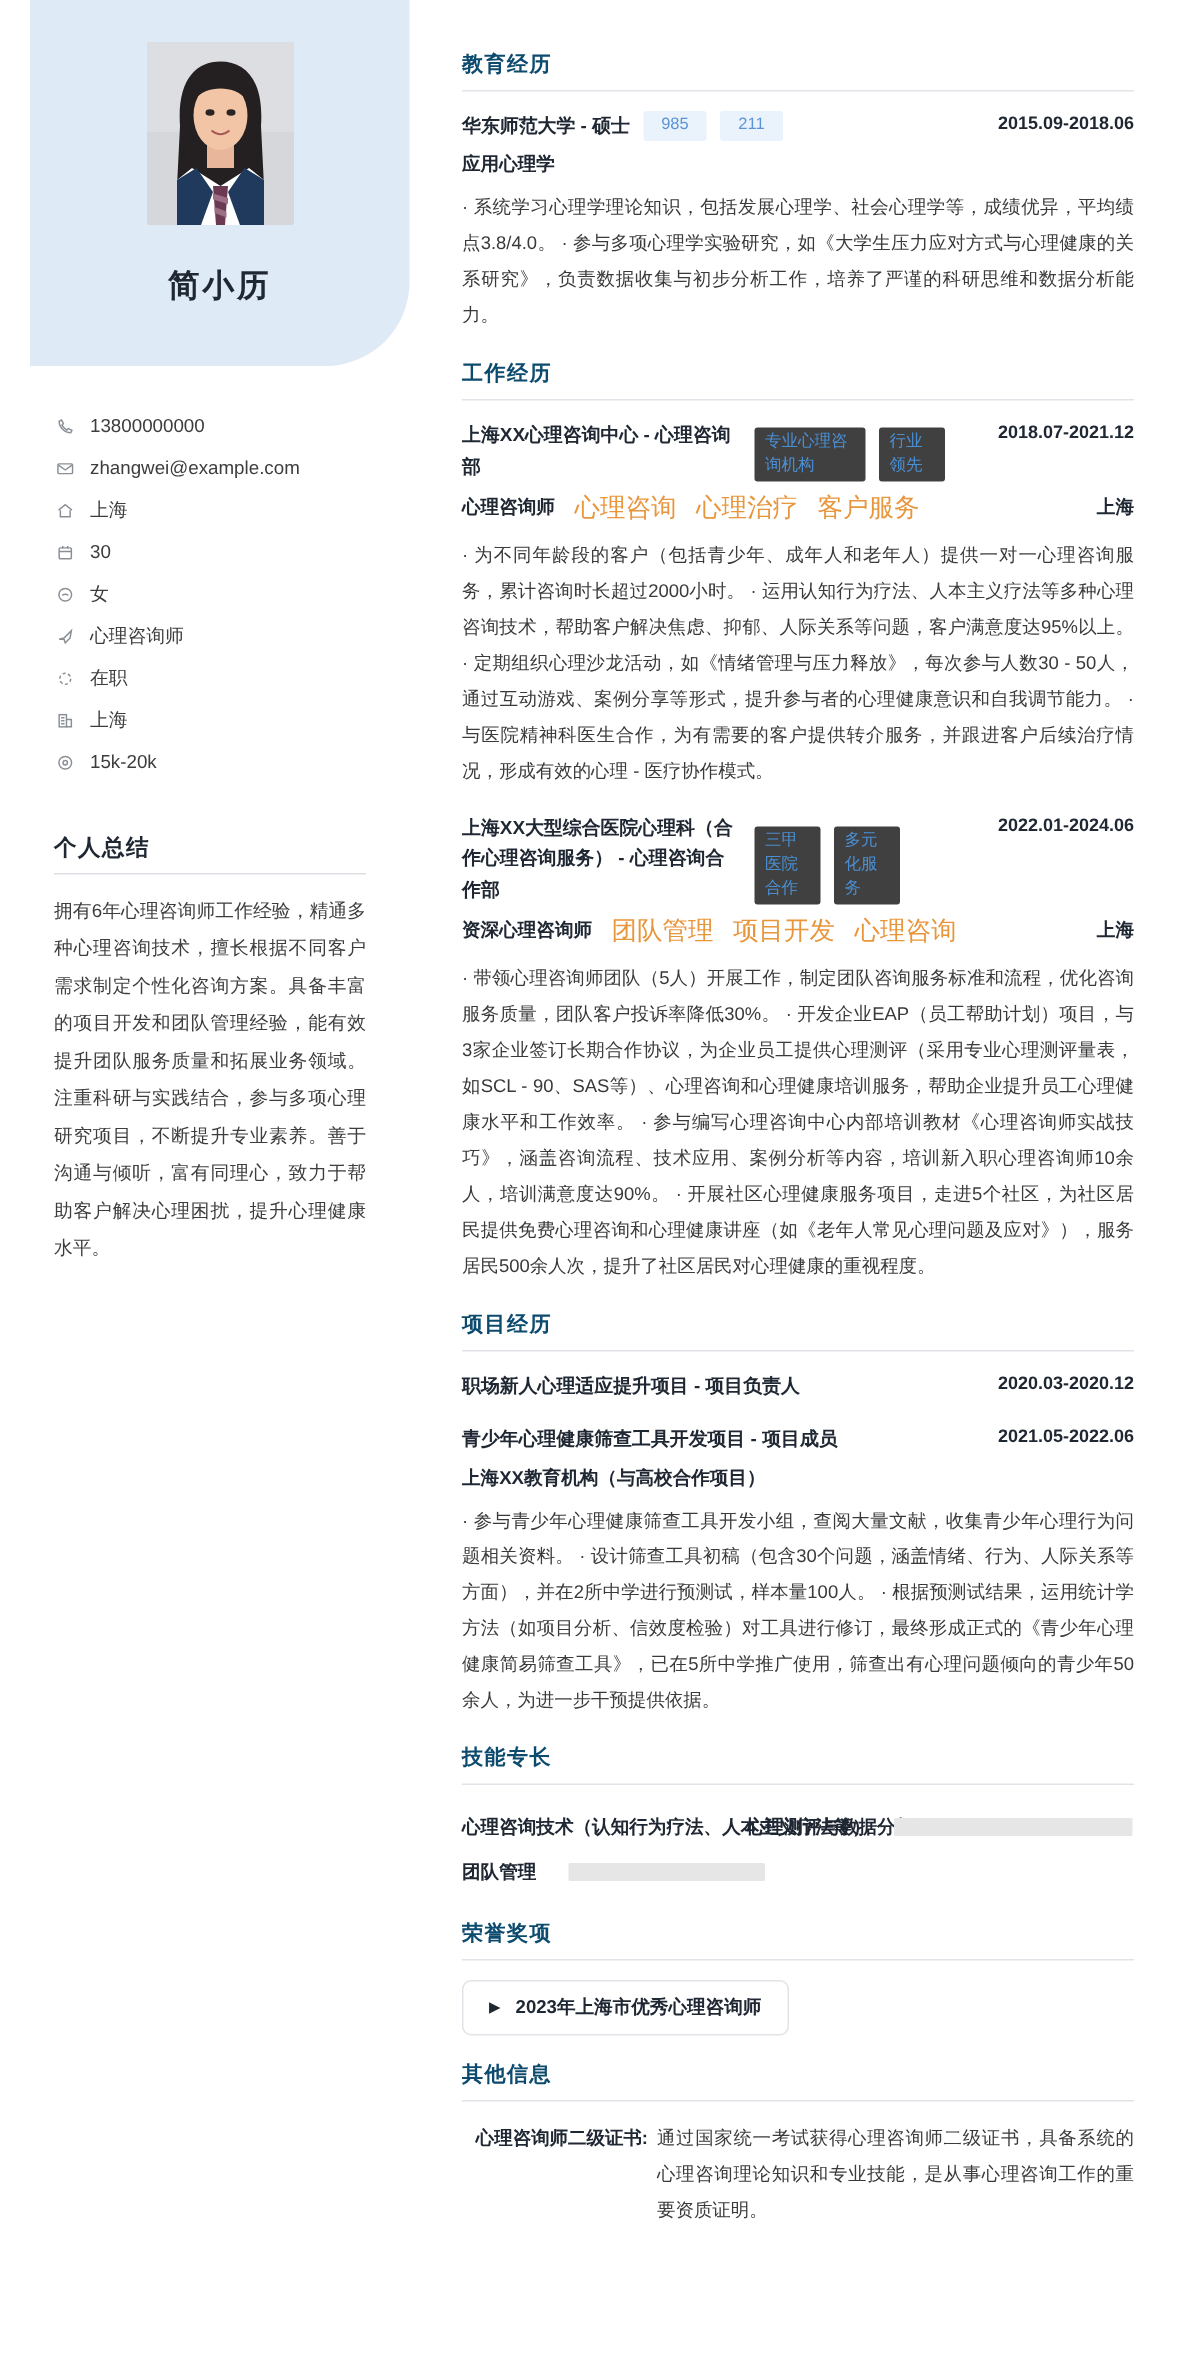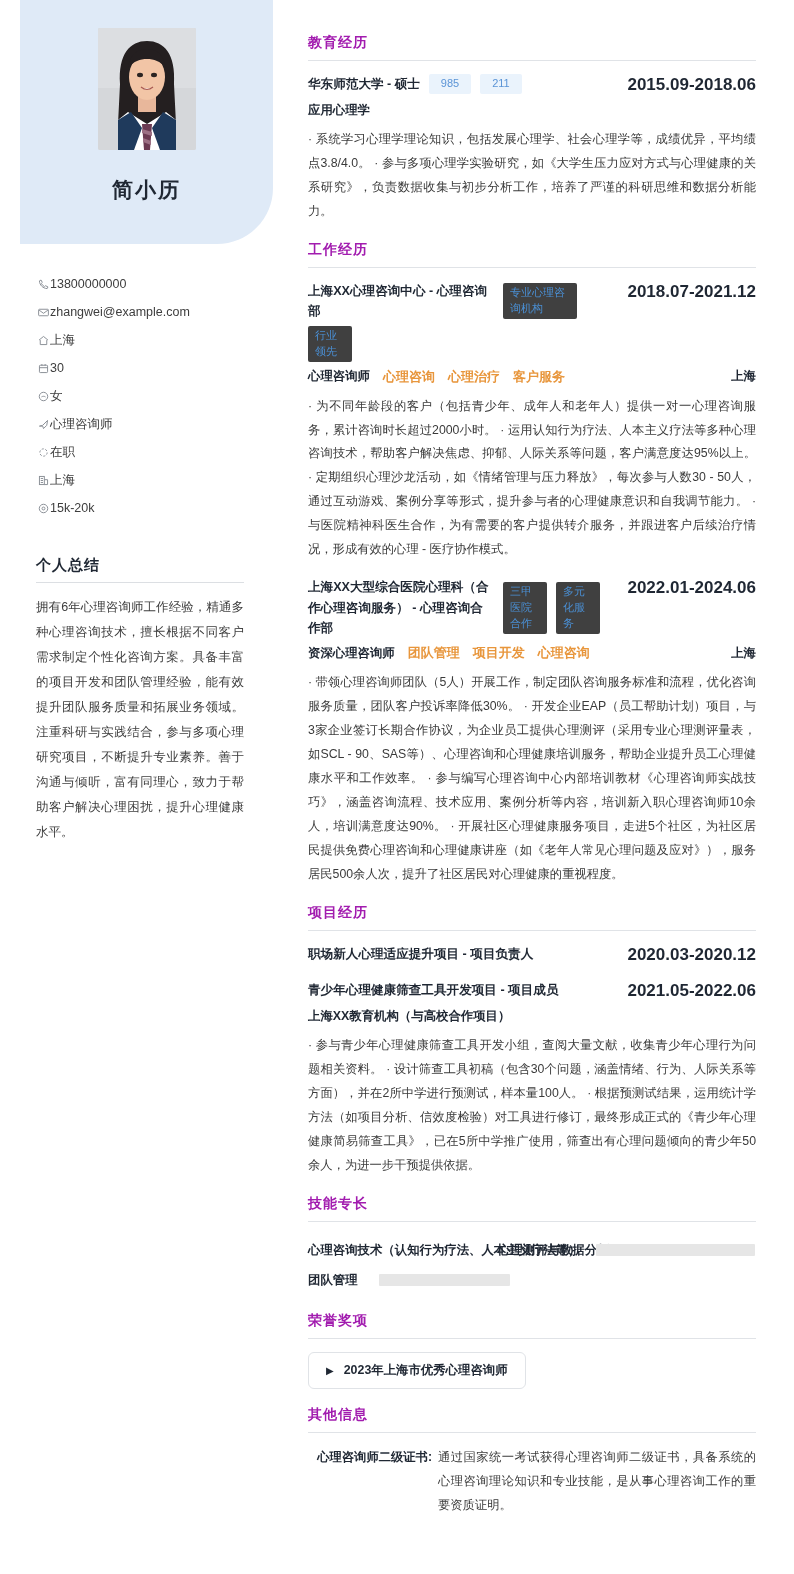--- a/index.html
+++ b/index.html
@@ -46,20 +46,21 @@
   }
 
   .contact-list {
     margin: 26px 0 0 0;
     padding: 0 0 0 36px;
     list-style: none;
   }
   .contact-item {
     display: flex;
     align-items: center;
+    gap: 10px;
     font-size: 12.5px;
     color: #3d3d3d;
     height: 28px;
   }
   .c-icon {
     width: 14px; height: 14px;
     flex: 0 0 14px;
     color: #8a8f96;
     display: inline-flex;
     align-items: center;
@@ -88,53 +89,53 @@
   
   .right-col {
     position: absolute;
     left: 308px; top: 34px;
     width: 448px;
   }
   .section { margin-bottom: 17px; }
   .section-title {
     font-size: 14px;
     font-weight: 700;
-    color: #a21caf;
+    color: #0c4a6e;
     letter-spacing: 1px;
     padding-bottom: 8px;
     border-bottom: 1px solid #e0e3e7;
     margin-bottom: 13px;
   }
 
   .entry { margin-bottom: 15px; }
   .entry:last-child { margin-bottom: 4px; }
 
   .entry-row1 {
     display: flex;
     align-items: flex-start;
     justify-content: space-between;
     gap: 6px;
   }
   .entry-main {
     display: flex;
-    align-items: center;
+    align-items: flex-end;
     flex-wrap: wrap;
     gap: 4px 9px;
     flex: 1 1 auto;
     min-width: 0;
   }
   .entry-org {
     font-size: 12.6px;
     font-weight: 700;
     color: #1f2733;
     line-height: 1.62;
   }
   .entry-org.narrow { max-width: 186px; }
   .entry-date {
-    font-size: 17px;
+    font-size: 12px;
     font-weight: 700;
     color: #1f2733;
     white-space: nowrap;
     flex: 0 0 auto;
     padding-top: 1px;
   }
   .entry-row2 {
     display: flex;
     align-items: center;
     justify-content: space-between;
@@ -188,23 +189,23 @@
     text-align: center;
     padding: 2px 9px;
   }
   .badge-blue {
     background: #404040;
     color: #4a8fd4;
     max-width: 74px;
   }
   .badge-blue.w2 { max-width: 44px; }
   .tag-orange {
-    font-size: 13px;
+    font-size: 17px;
     color: #e8963c;
-    font-weight: 700;
+    font-weight: 400;
     white-space: nowrap;
   }
 
   
   .skill-row {
     position: relative;
     height: 30px;
     display: flex;
     align-items: center;
   }

